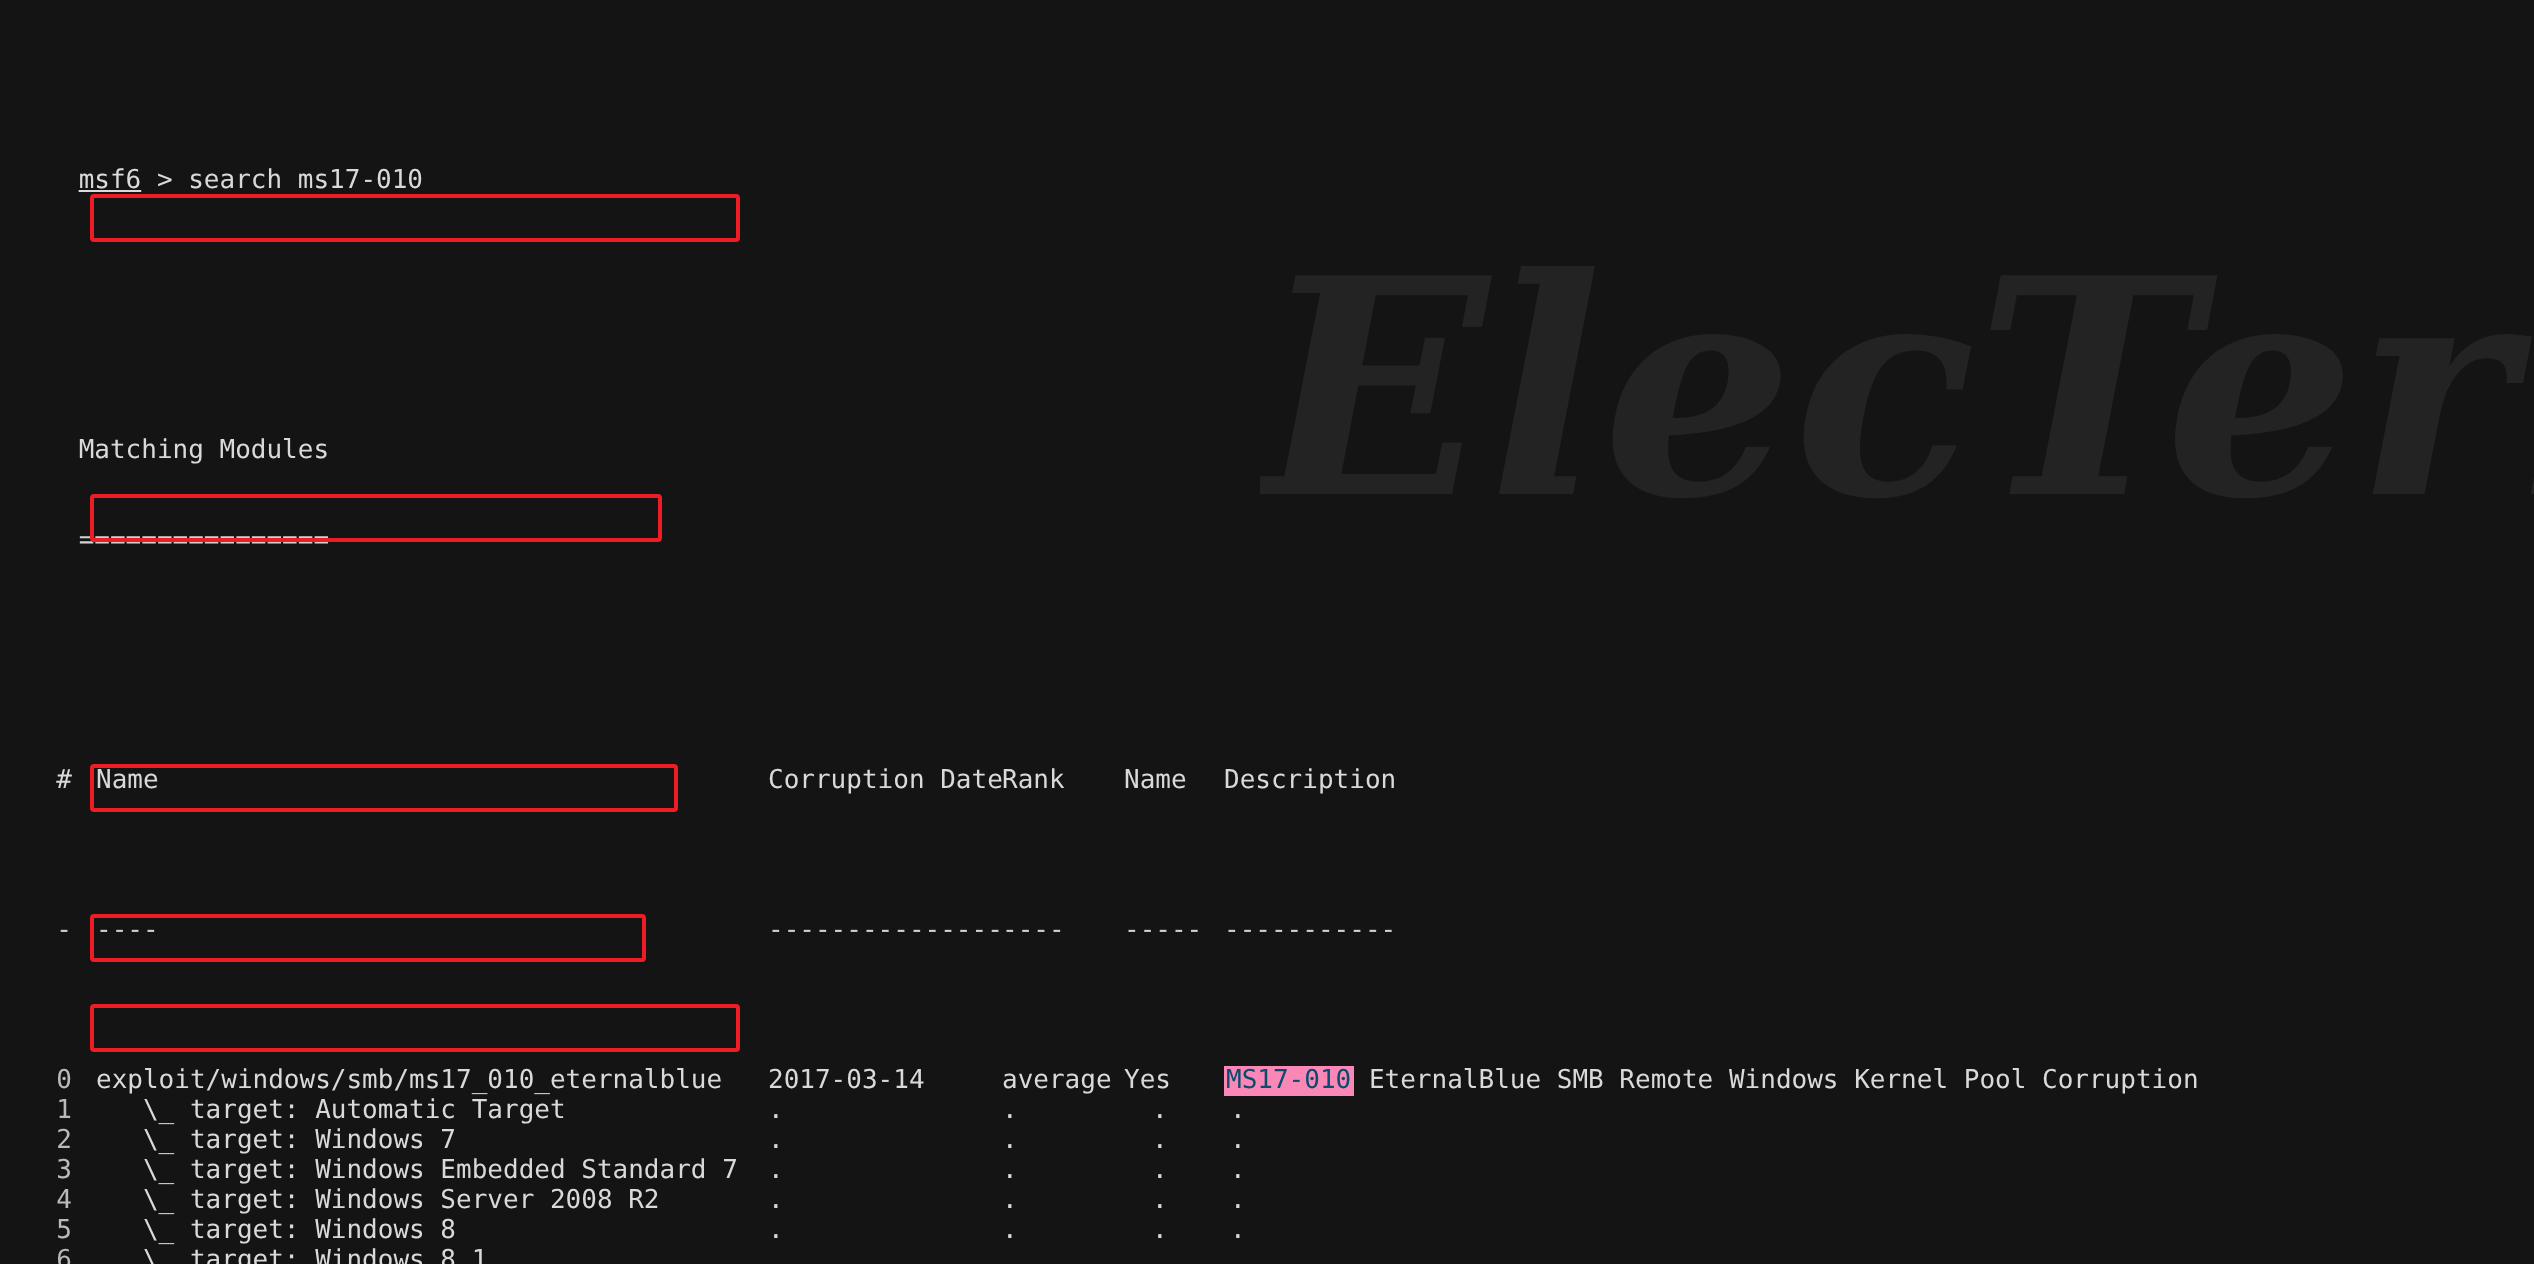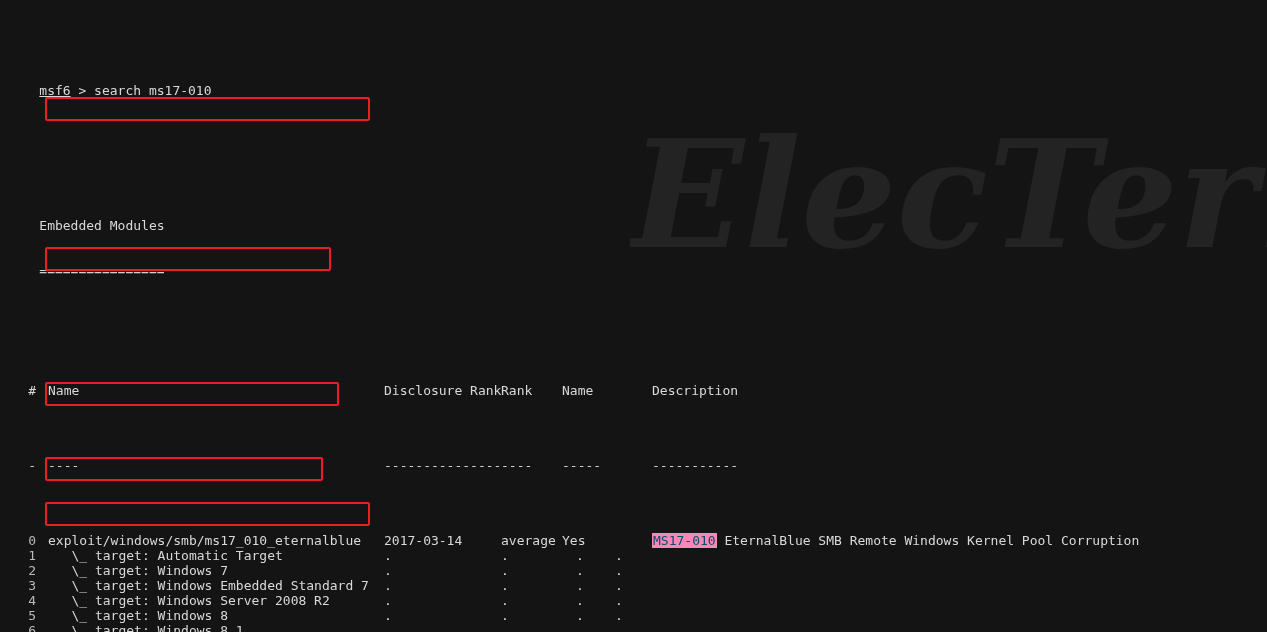--- a/index.html
+++ b/index.html
@@ -52,21 +52,21 @@
   .line { height: 15px; position: relative; }
   .blank { height: 15px; }
 
   
   .col { position: absolute; top: 0; }
   .c-idx   { left: 8px;  width: 28px; text-align: right; }
   .c-name  { left: 48px; text-align: right; }
   .c-date  { left: 384px; }
   .c-rank  { left: 501px; }
   .c-check { left: 562px; }
-  .c-desc  { left: 612px; margin-left: 40px; }
+  .c-desc  { left: 612px; }
 
   
   .d1 { left: 384px; }
   .d2 { left: 501px; }
   .d3 { left: 576px; }
   .d4 { left: 615px; }
 
   .prompt-user {
     color: #d9dadb;
     text-decoration: underline;
@@ -107,33 +107,33 @@
 
   
   <div class="line" style="padding-left:8px;">
     <span class="prompt-user">msf6</span><span class="white"> </span><span class="white">&gt;</span><span class="white"> </span><span class="white">search ms17-010</span>
   </div>
 
   <div class="blank"></div>
 
   
   <div class="line" style="padding-left:8px;">
-    <span class="white">Embedded Modules</span>
+    <span class="white">Matching Modules</span>
   </div>
   <div class="line" style="padding-left:8px;">
     <span class="eq">================</span>
   </div>
 
   <div class="blank"></div>
 
   
   <div class="line">
     <span class="col c-idx hdr">#</span>
     <span class="col c-name hdr">Name</span>
-    <span class="col c-date hdr">Disclosure Rank</span>
+    <span class="col c-date hdr">Corruption Date</span>
     <span class="col c-rank hdr">Rank</span>
     <span class="col c-check hdr">Name</span>
     <span class="col c-desc hdr">Description</span>
   </div>
 
   
   <div class="line">
     <span class="col c-idx rule">-</span>
     <span class="col c-name rule">----</span>
     <span class="col c-date rule">---------------</span>

